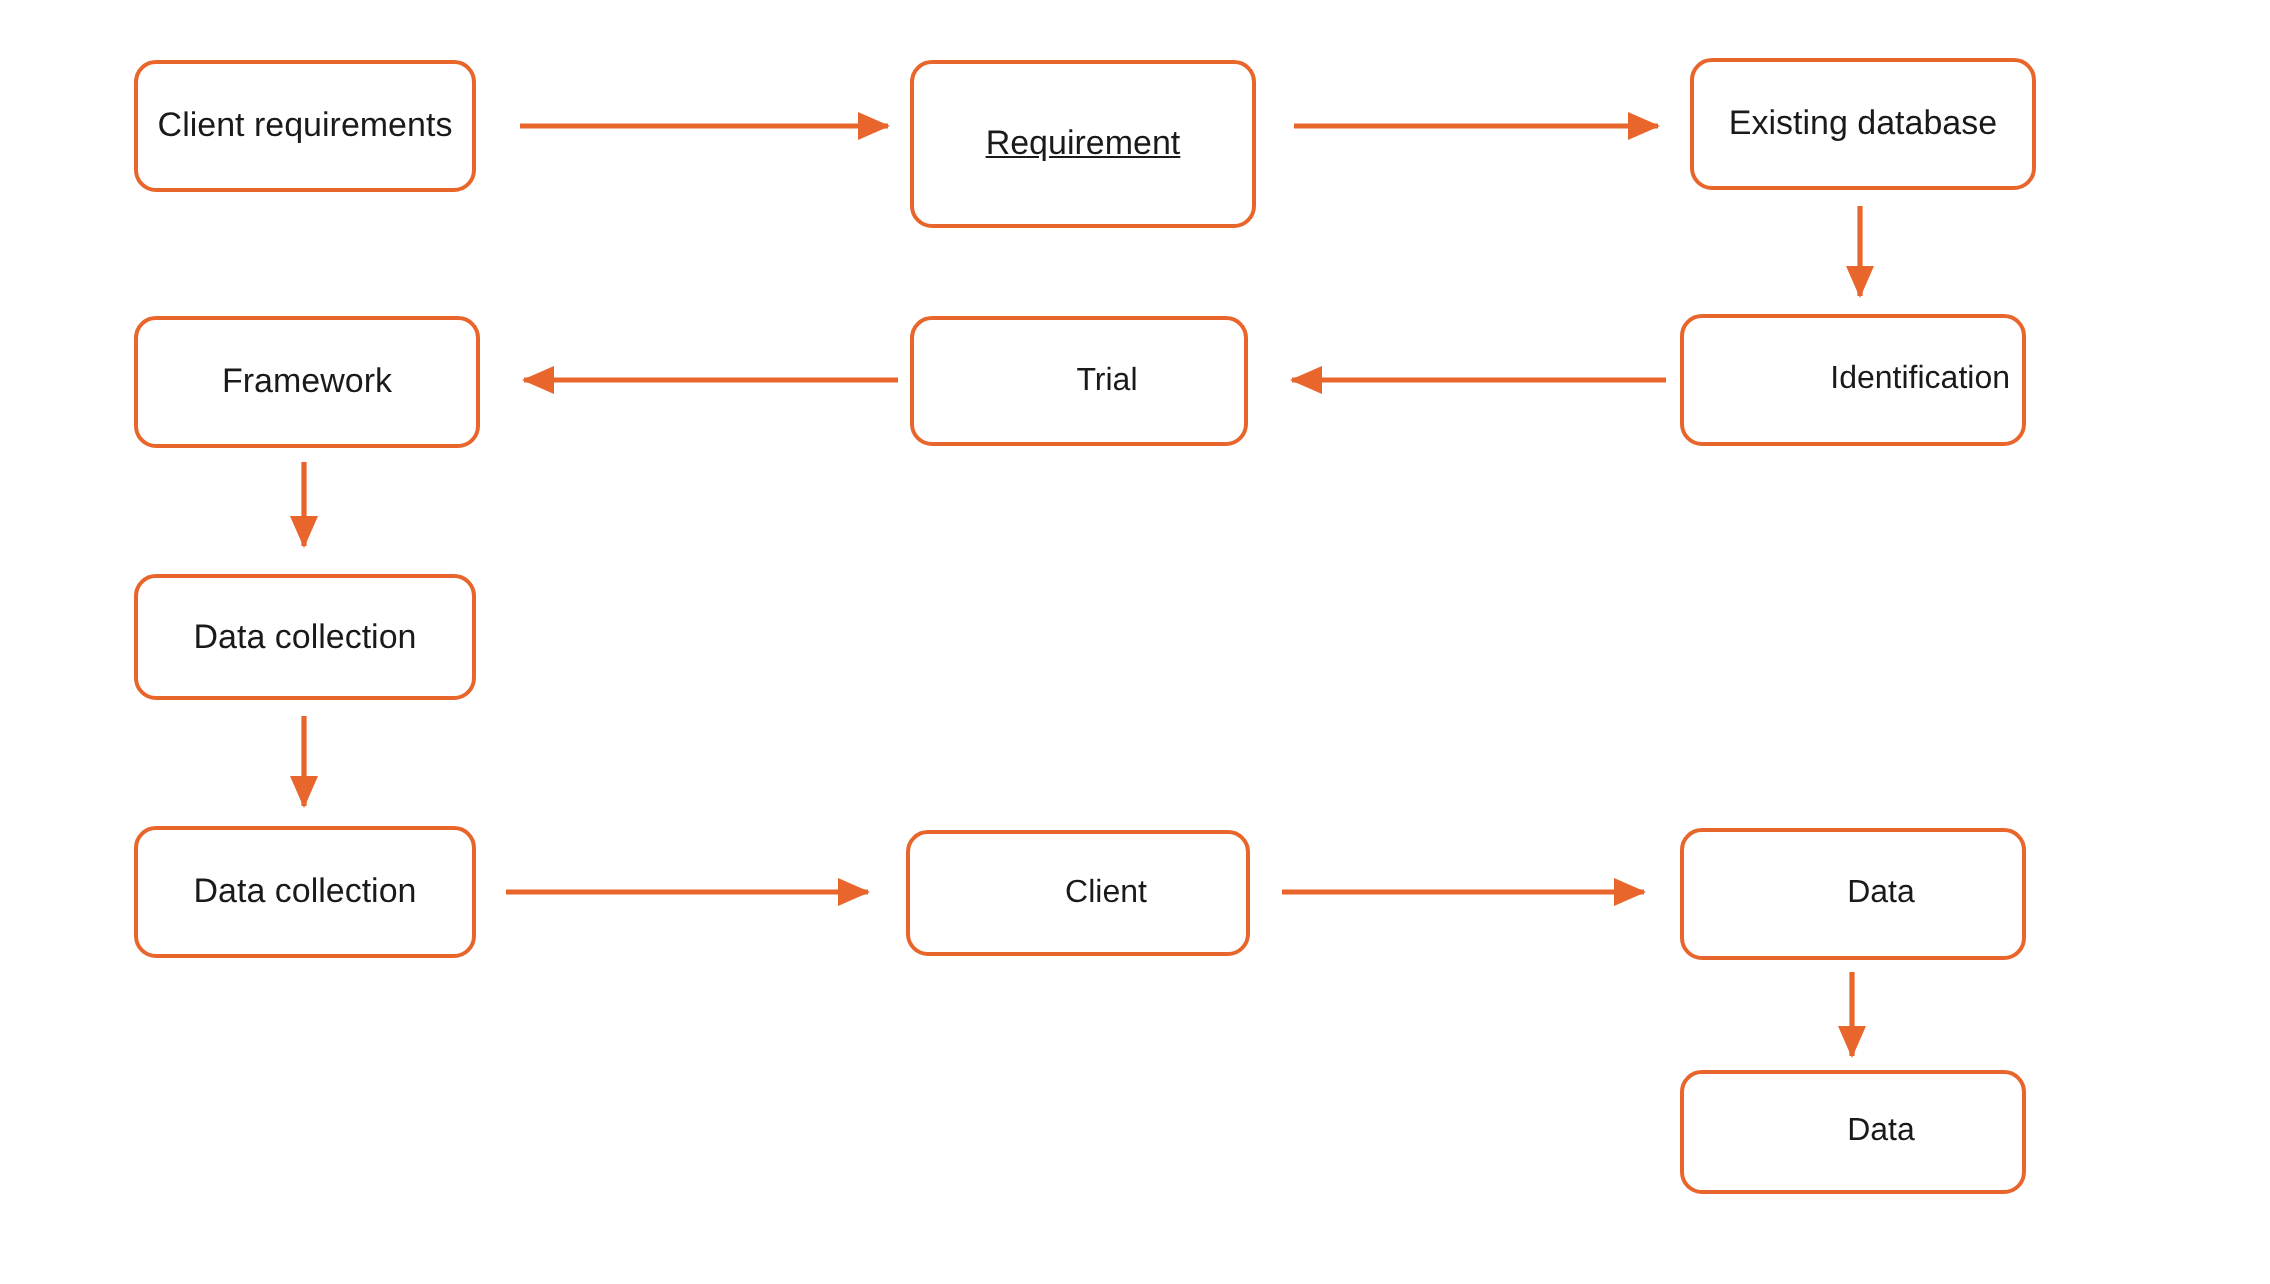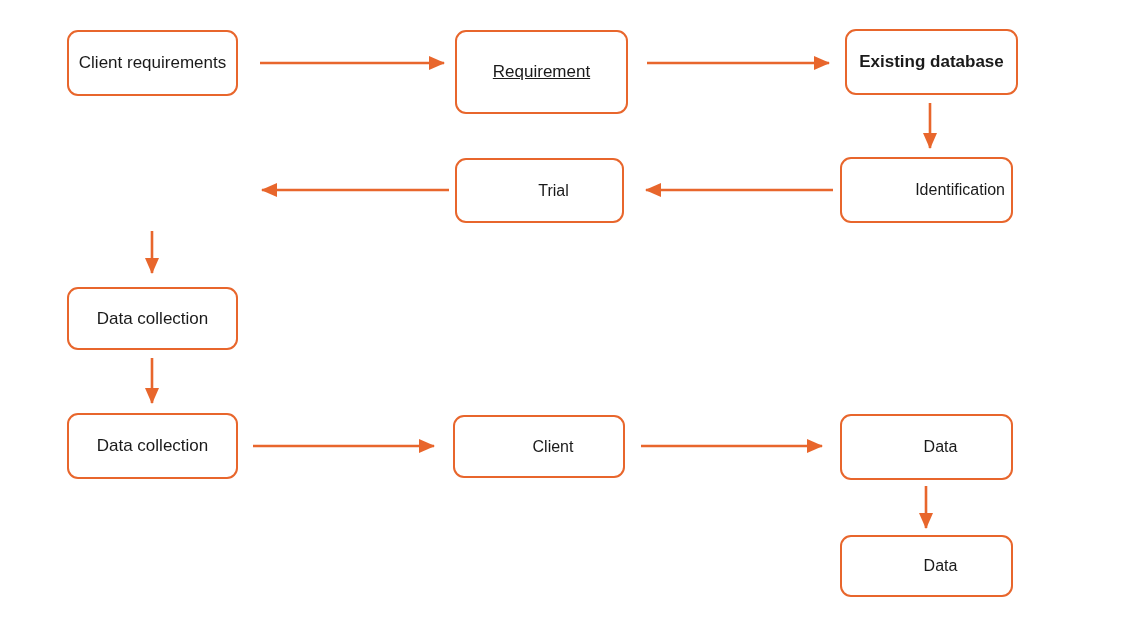--- a/index.html
+++ b/index.html
@@ -63,24 +63,27 @@
   </svg>
 
   <div class="node sm" style="left:67px;  top:30px;  width:171px; height:66px;">
     <span>Client requirements</span>
   </div>
 
   <div class="node sm" style="left:455px; top:30px;  width:173px; height:84px;text-decoration:underline;">
     <span>Requirement</span>
   </div>
 
-  <div class="node sm" style="left:845px; top:29px;  width:173px; height:66px;font-weight:bold;">
+  <div class="node sm" style="left:845px; top:29px;  width:173px; height:66px;">
     <span>Existing database</span>
   </div>
 
+  <div class="node sm" style="left:67px;  top:158px; width:173px; height:66px;">
+    <span>Framework</span>
+  </div>
 
   <div class="node lg" style="left:455px; top:158px; width:169px; height:65px;">
     <span>Trial</span>
   </div>
 
   <div class="node lg" style="left:840px; top:157px; width:173px; height:66px;justify-content:flex-end;">
     <span>Identification</span>
   </div>
 
   <div class="node sm" style="left:67px;  top:287px; width:171px; height:63px;">

